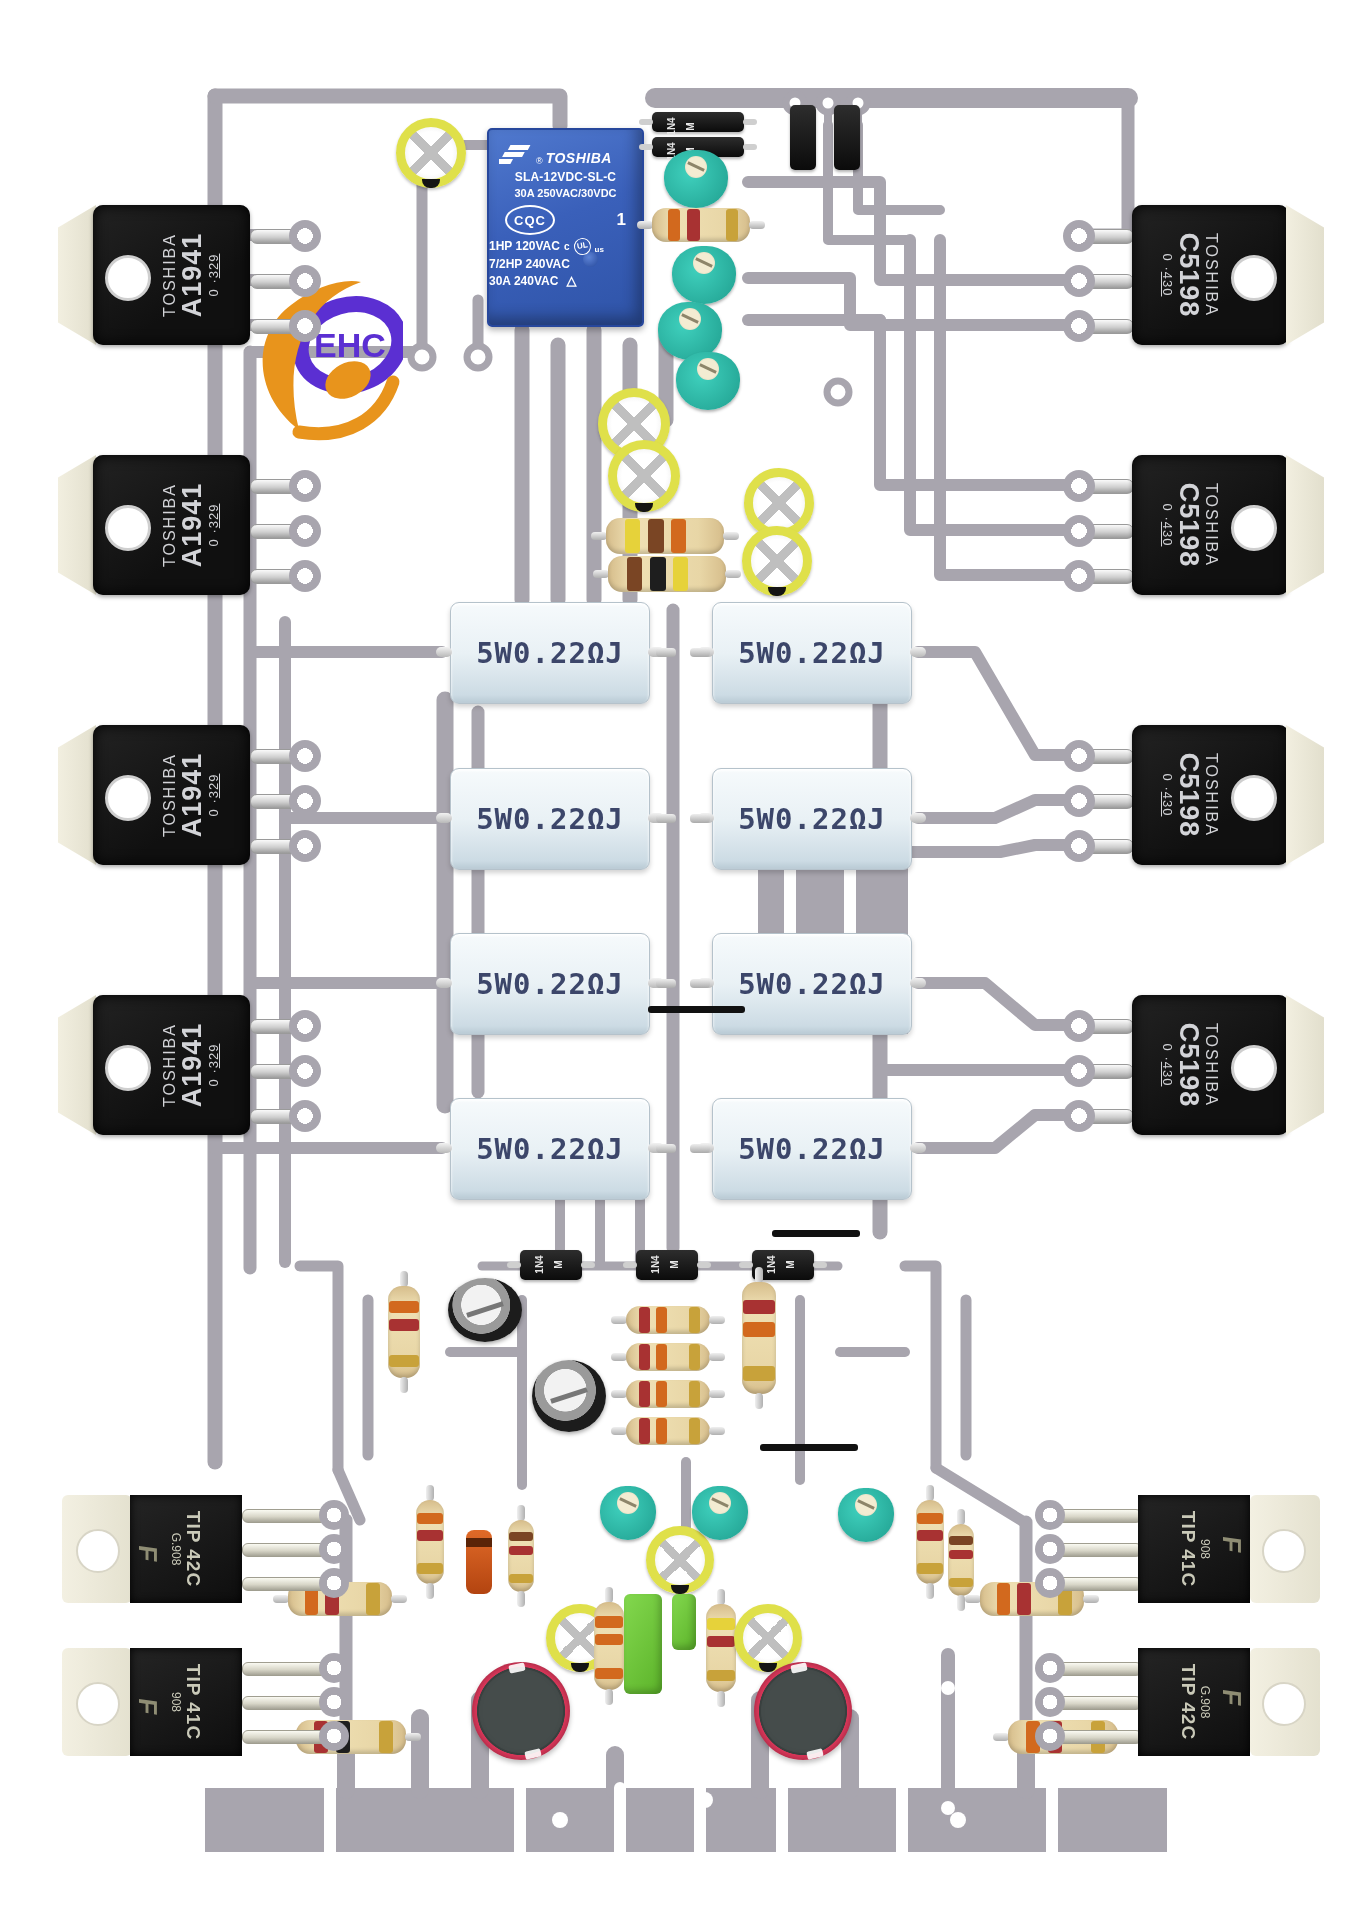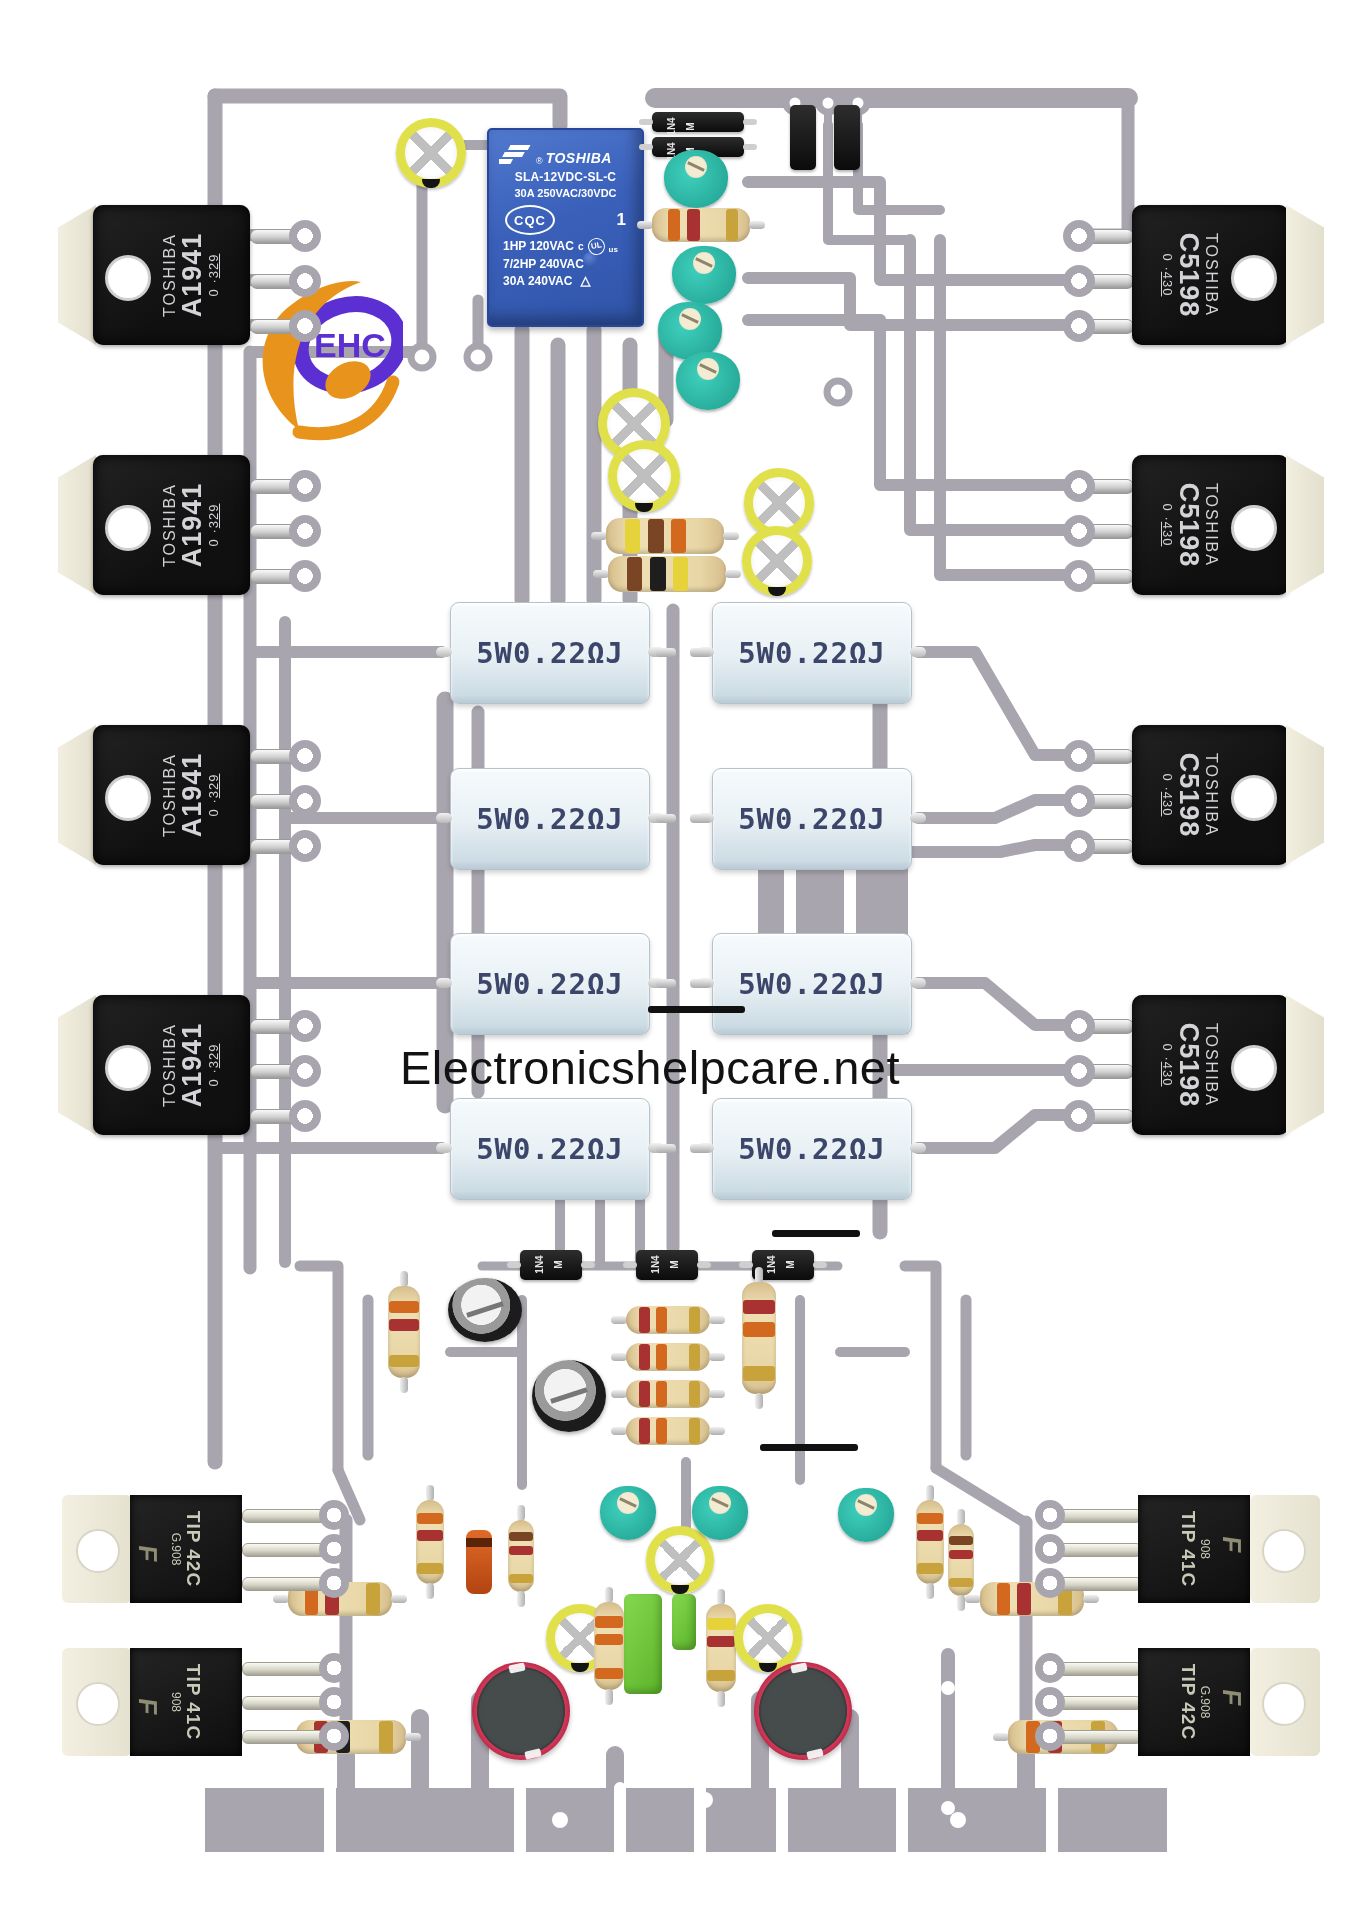--- a/index.html
+++ b/index.html
@@ -75,21 +75,21 @@
   .songle-brand{font-size:14px;font-weight:bold;letter-spacing:.5px;font-style:italic;}
   .songle-reg{font-size:9px;align-self:flex-end;}
   .relay-model{font-size:12px;font-weight:bold;text-align:center;margin-top:4px;letter-spacing:.2px;}
   .relay-rating{font-size:11px;font-weight:bold;text-align:center;margin-top:3px;}
   .cqc-row{display:flex;align-items:center;justify-content:space-between;padding:0 16px;margin-top:6px;}
   .cqc{border:2px solid #fff;border-radius:50%;width:46px;height:26px;font-size:13px;font-weight:bold;
        display:flex;align-items:center;justify-content:center;letter-spacing:1px;}
   .pin1{font-size:17px;font-weight:bold;}
   .relay-dot{position:absolute;left:94px;top:122px;width:15px;height:15px;border-radius:50%;
        background:radial-gradient(circle at 40% 35%,#5d83d6,#274a9c);}
-  .hp{font-size:12px;font-weight:bold;padding-left:14px;margin-top:3px;display:flex;align-items:center;gap:4px;line-height:1.1;}
+  .hp{font-size:12px;font-weight:bold;padding-left:0;margin-top:3px;display:flex;align-items:center;gap:4px;line-height:1.1;}
   .ul-circle{display:inline-flex;border:1.5px solid #fff;border-radius:50%;width:15px;height:15px;
        font-size:8px;align-items:center;justify-content:center;transform:rotate(-10deg);}
   .ul-pre{font-size:10px;} .ul-suf{font-size:8px;align-self:flex-end;}
   .tri{font-size:13px;margin-left:4px;}
 
   
   .wres{width:198px;height:100px;border-radius:9px;
     background:linear-gradient(180deg,#f6fafc 0%,#e9f1f5 50%,#ccdbe4 92%,#b9cad4 100%);
     border:1px solid #b5c2cb;box-shadow:0 3px 5px rgba(0,0,0,.18),inset 0 2px 3px #fff;
     display:flex;align-items:center;justify-content:center;}
@@ -445,21 +445,20 @@
     </div>
   <i class="stub" style="left:656px;top:648px;"></i>
     <i class="stub" style="left:690px;top:648px;"></i>
   <i class="stub" style="left:656px;top:814px;"></i>
     <i class="stub" style="left:690px;top:814px;"></i>
   <i class="stub" style="left:656px;top:979px;"></i>
     <i class="stub" style="left:690px;top:979px;"></i>
   <i class="stub" style="left:656px;top:1144px;"></i>
     <i class="stub" style="left:690px;top:1144px;"></i>
 
-  <div class="watermark" style="left:400px;top:1040px;">Electronicshelpcare.net</div>
 
   <div class="ycap" style="left:396px;top:118px;width:52px;height:52px;"></div>
   <div class="diode-h" style="left:652px;top:112px;width:92px;height:20px;">
       <span class="dmark dm1">1N4</span>
       <span class="dmark dm2">M</span>
     </div>
   <div class="diode-h" style="left:652px;top:137px;width:92px;height:20px;">
       <span class="dmark dm1">1N4</span>
       <span class="dmark dm2">M</span>
     </div>

